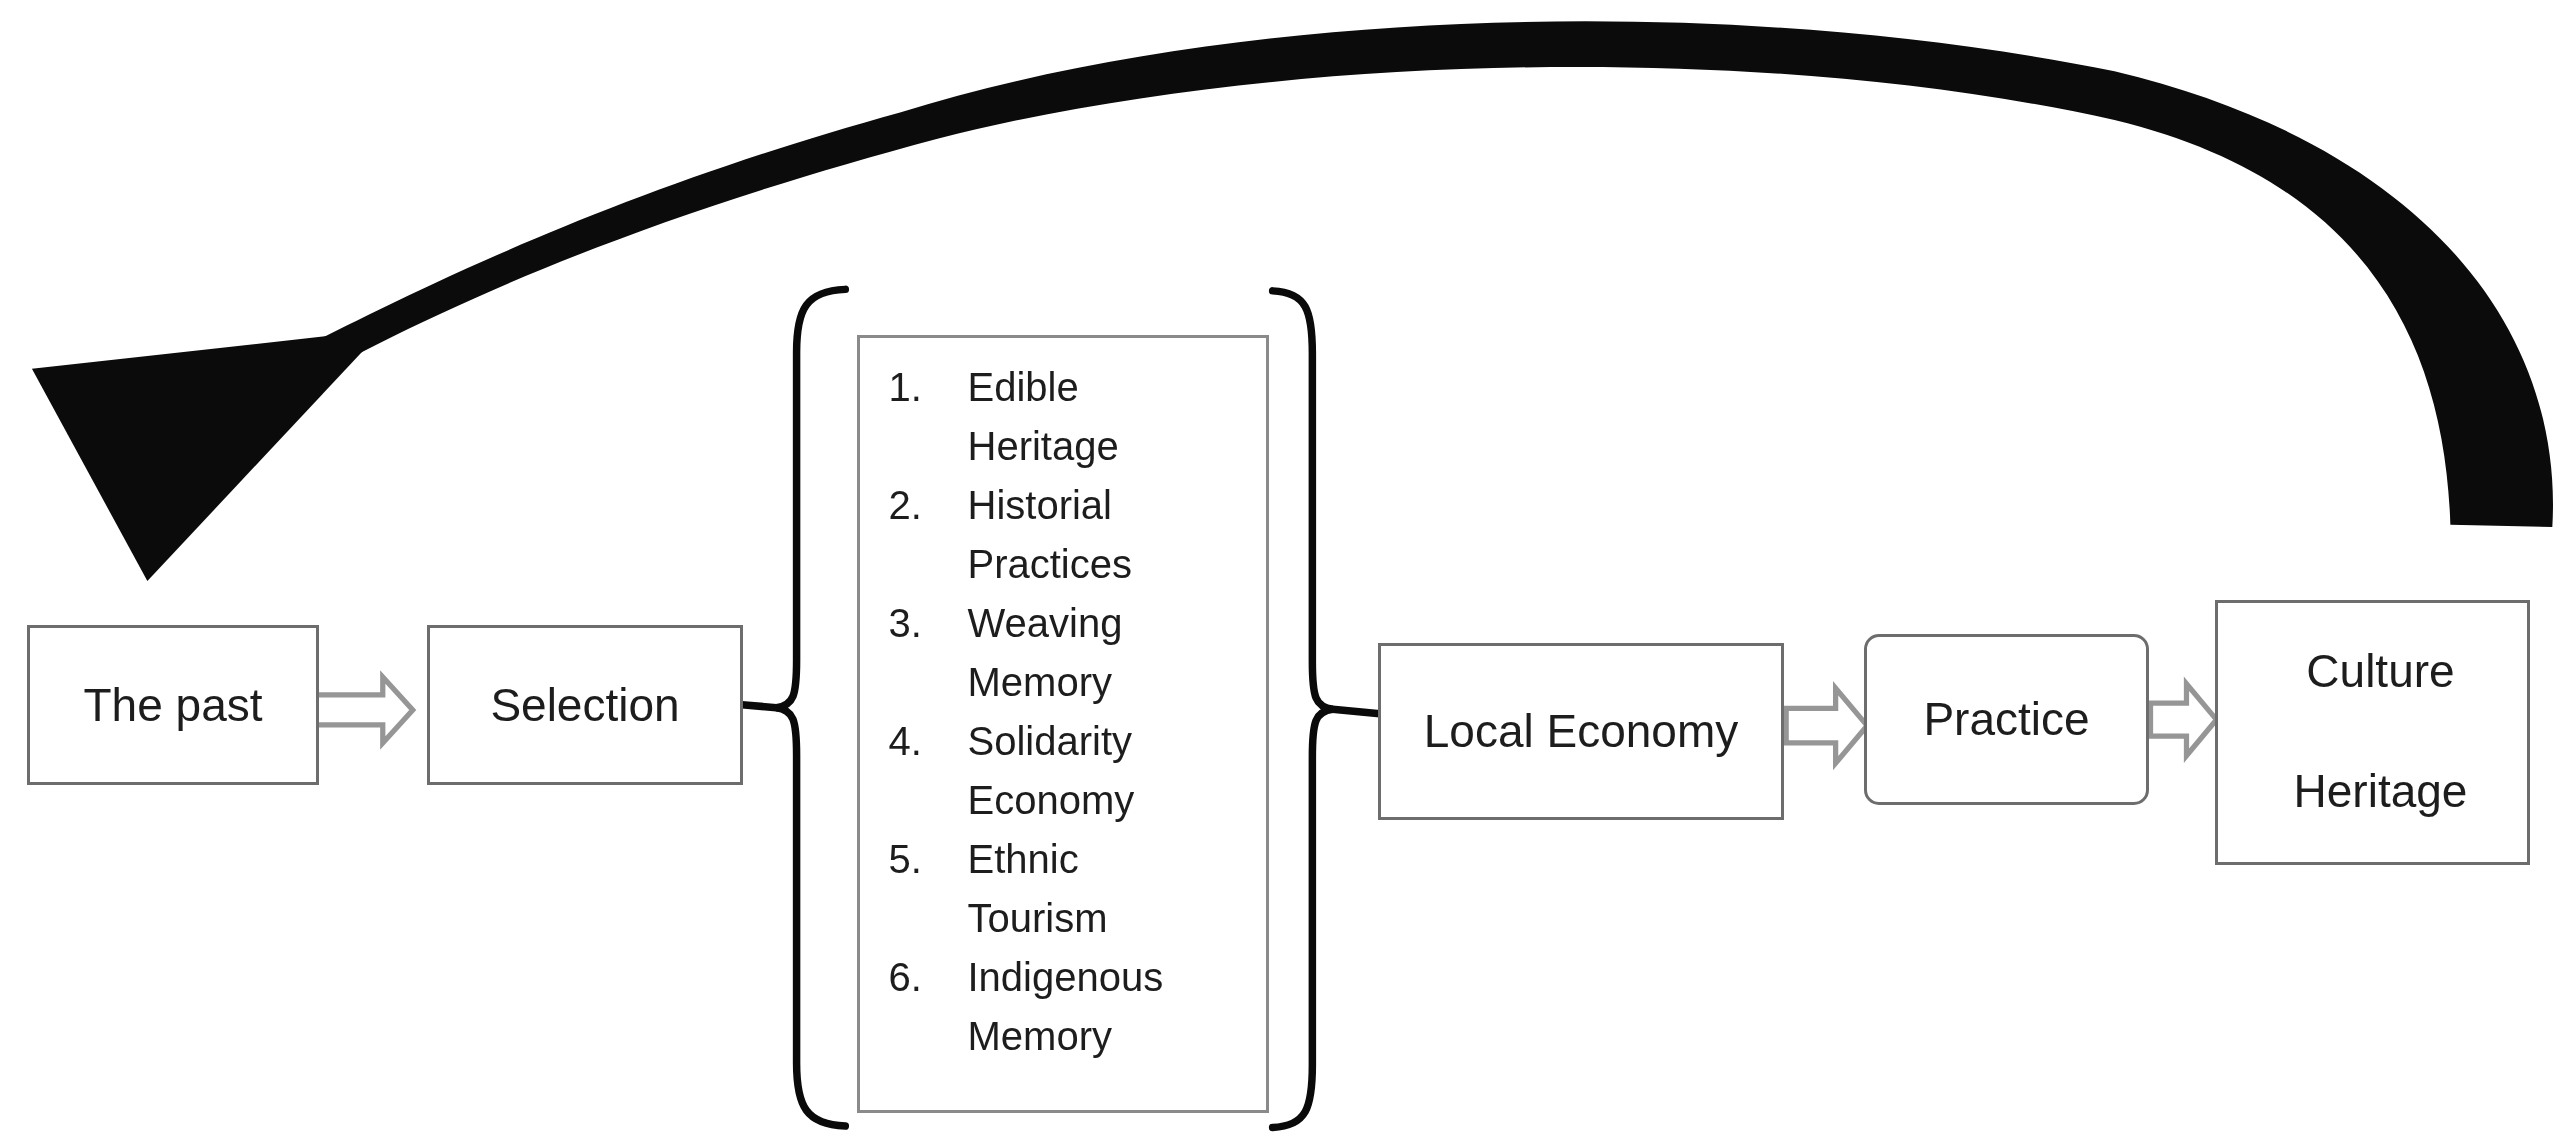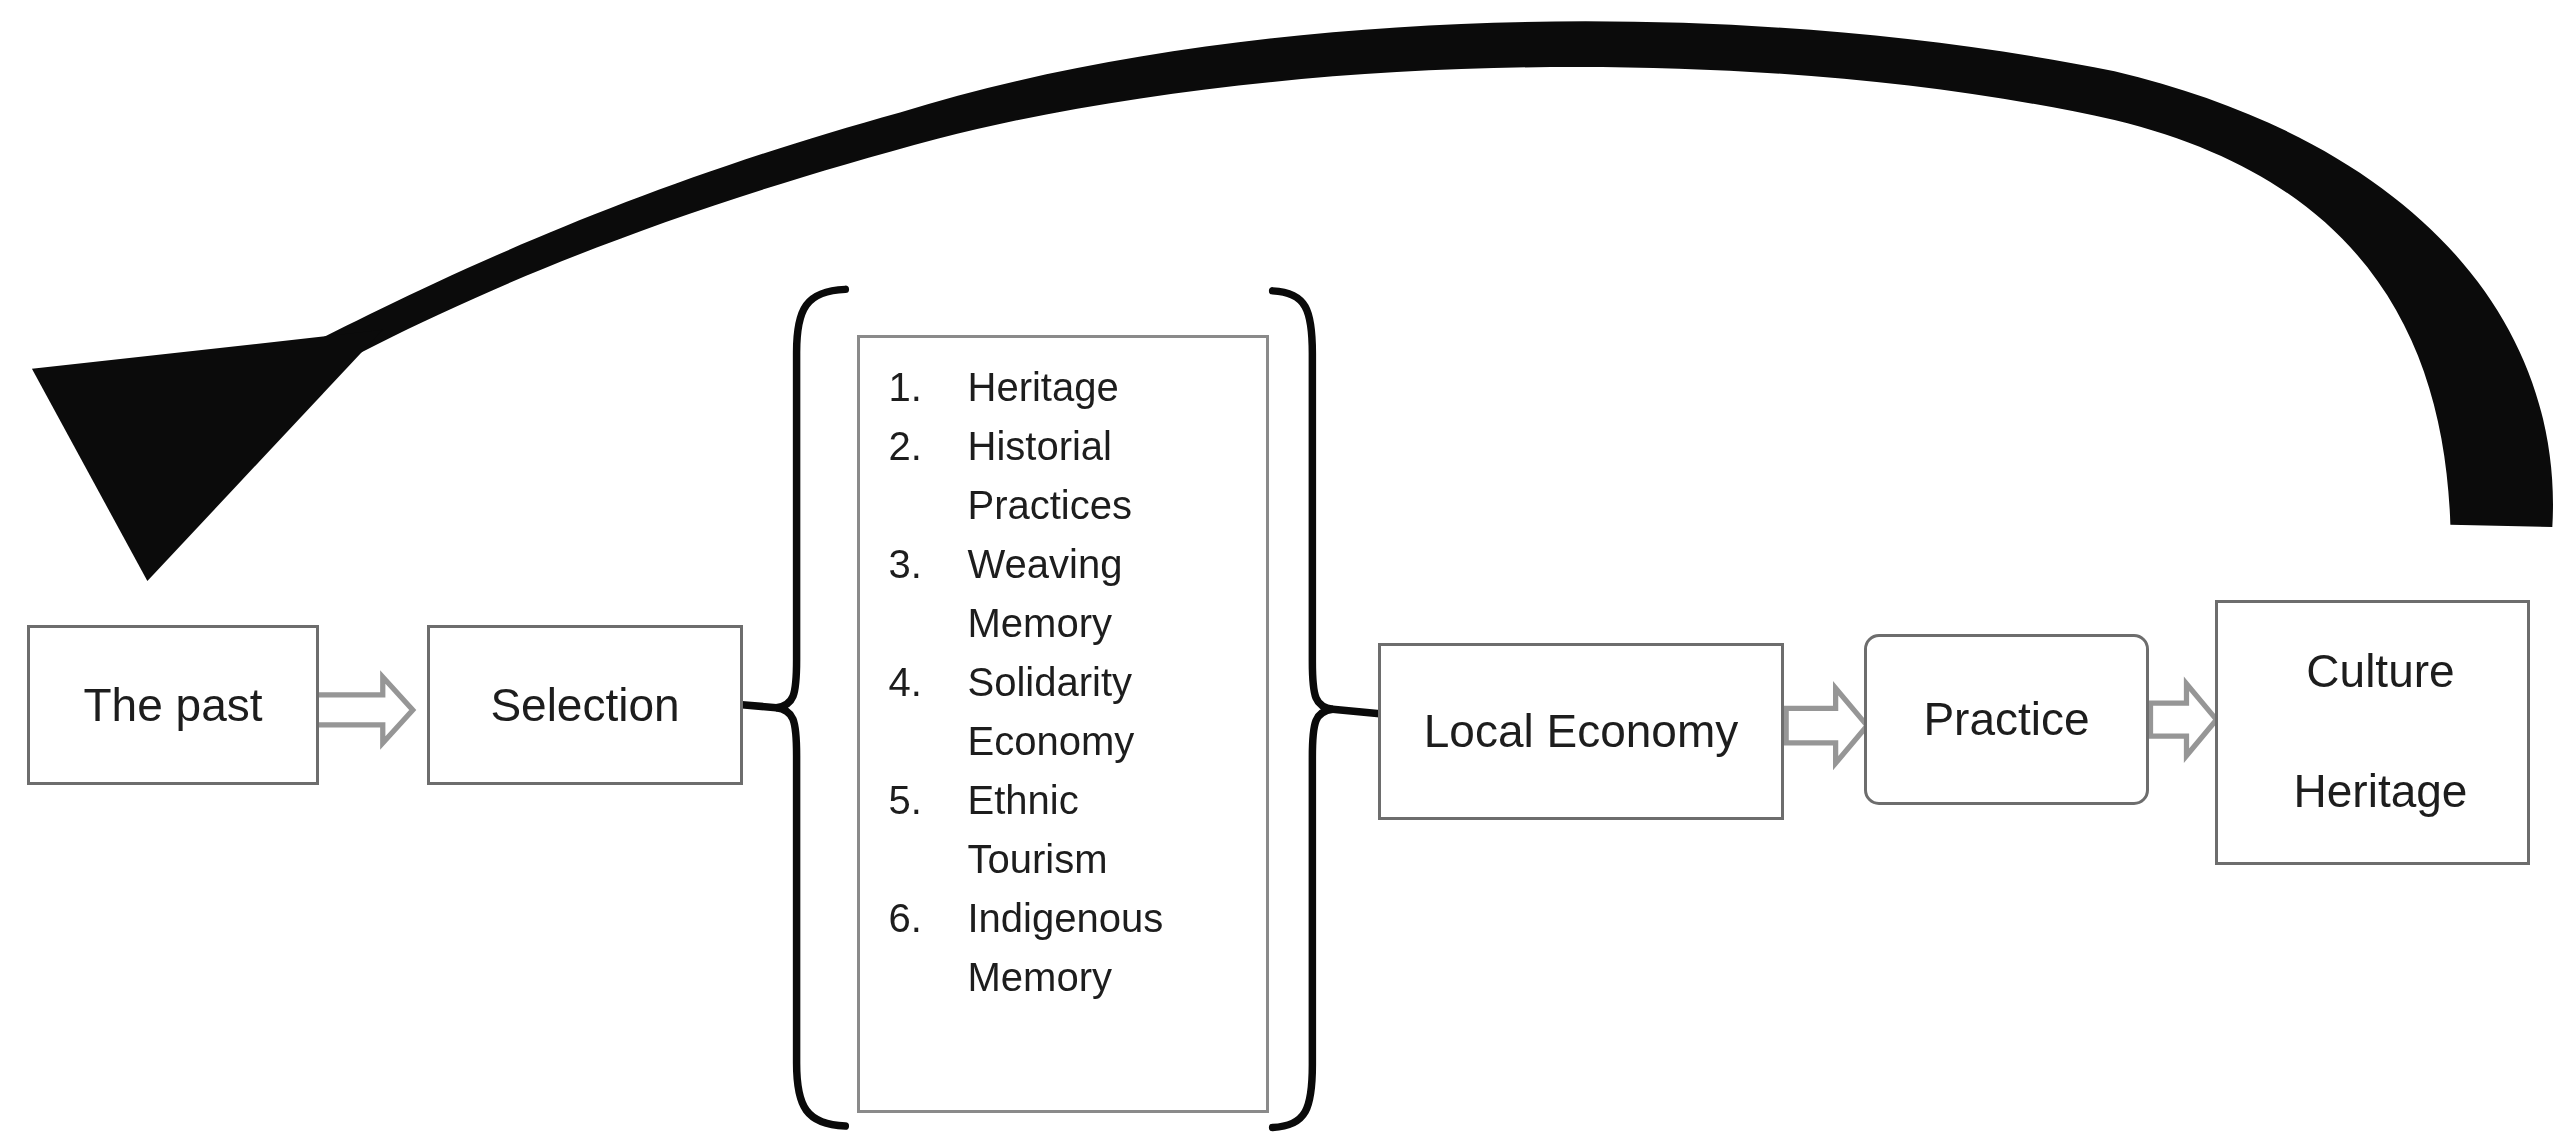--- a/index.html
+++ b/index.html
@@ -96,20 +96,21 @@
   </div>
 
   <div class="node selection">
     <span>Selection</span>
   </div>
 
   <div class="listbox">
     <div class="li">
       <span class="num">1.</span>
       <span class="txt">
+        <span class="tl">Edible</span>
         <span class="tl">Heritage</span>
       </span>
     </div>
     <div class="li">
       <span class="num">2.</span>
       <span class="txt">
         <span class="tl">Historial</span>
         <span class="tl">Practices</span>
       </span>
     </div>

